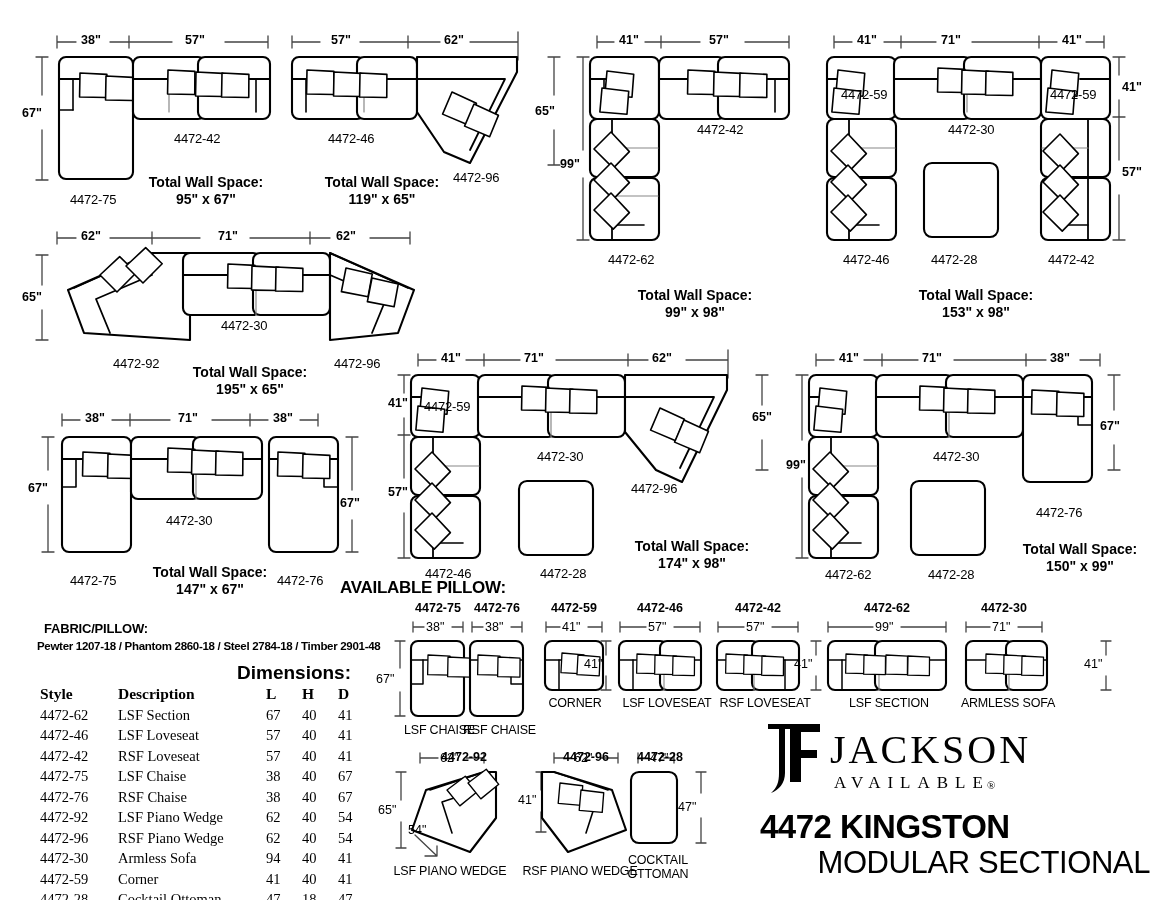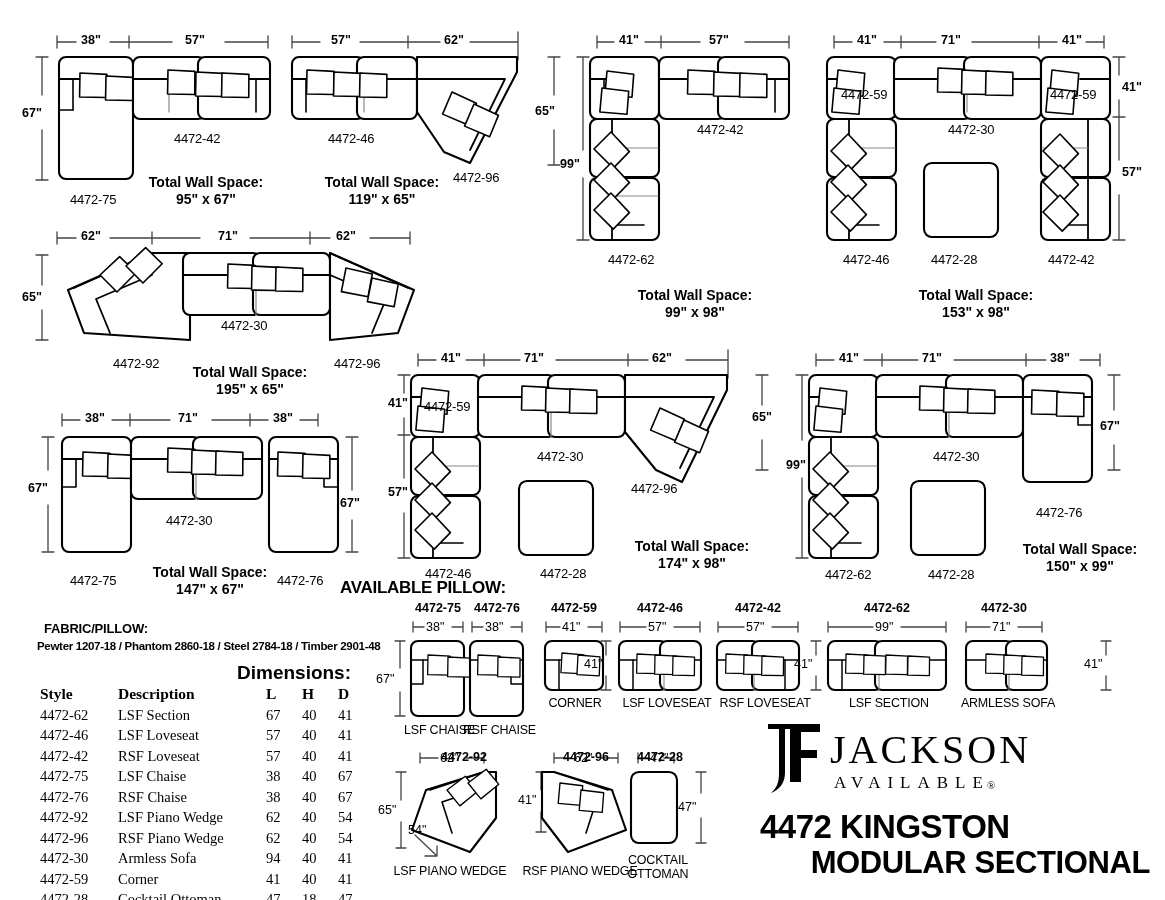--- a/index.html
+++ b/index.html
@@ -29,21 +29,21 @@
   table.spec td.style{width:78px;}
   table.spec td.desc{width:148px;}
   table.spec td.num,table.spec th.num{width:36px;text-align:left;}
   .dimhdr{font-size:19px;font-weight:bold;text-align:center;}
 
   
   .brandwrap{position:absolute;}
   .jackson{font-family:"Liberation Serif",serif;font-size:40px;letter-spacing:3px;line-height:1;}
   .furniture{font-family:"Liberation Serif",serif;font-size:17px;letter-spacing:7px;line-height:1;}
   .model{font-size:33px;font-weight:bold;letter-spacing:-0.5px;line-height:1;text-align:left;}
-  .modelsub{font-size:31px;font-weight:bold;letter-spacing:-0.4px;line-height:1;text-align:right;}
+  .modelsub{font-size:31px;font-weight:normal;letter-spacing:-0.4px;line-height:1;text-align:right;}
 </style>
 </head>
 <body>
 
 <div class="stage">
 
 <svg class="sheet" viewBox="0 0 1165 900">
   <defs>
 
     <g id="pillowA">

